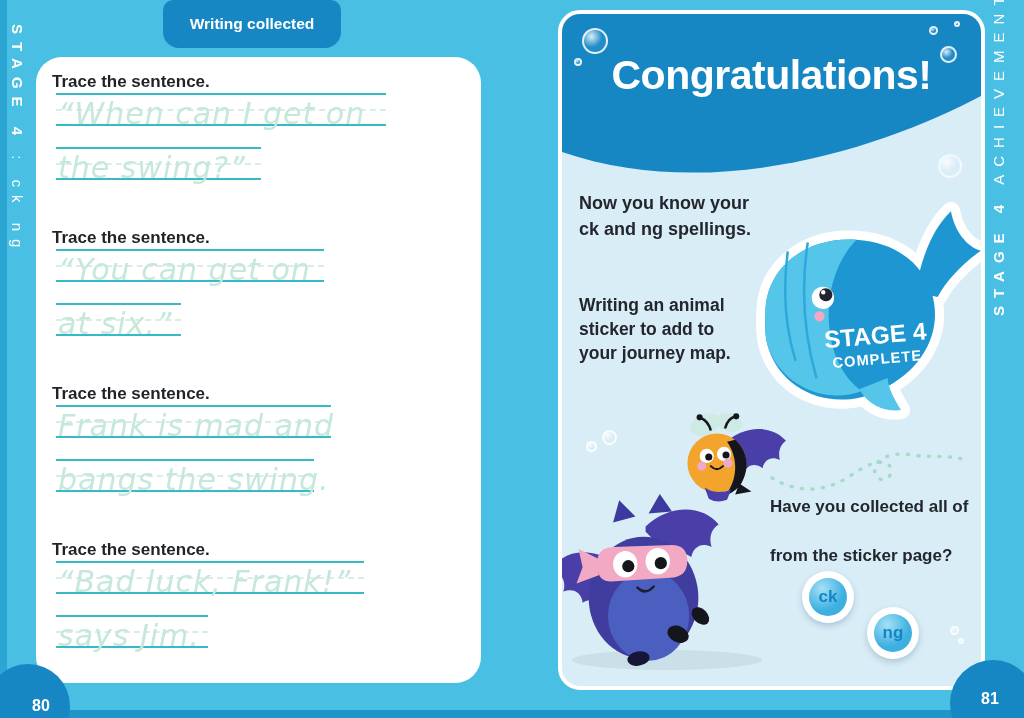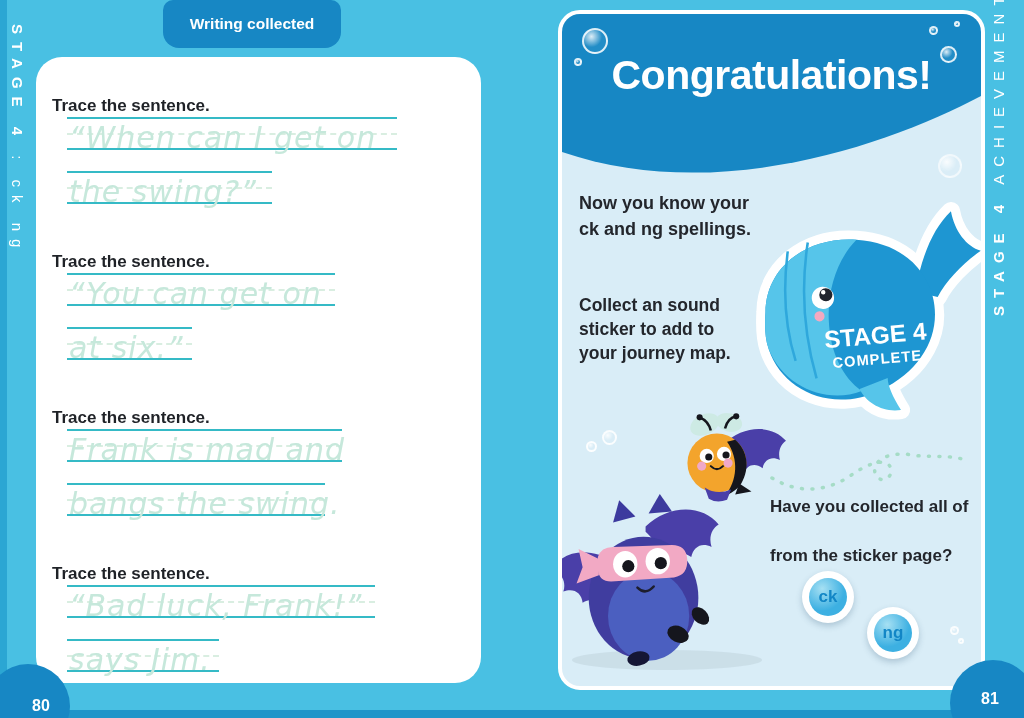--- a/index.html
+++ b/index.html
@@ -23,24 +23,24 @@
   .vlabel-left { left:9px; top:24px; height:620px; }
   .vlabel-right { left:990px; top:16px; height:300px; transform:rotate(180deg); }
 
   
   .left-card { left:36px; top:57px; width:445px; height:626px; background:#fff; border-radius:26px; }
   .tab {
     left:163px; top:0; width:178px; height:48px; background:#1787c4;
     border-radius:10px 10px 16px 16px; display:flex; align-items:center; justify-content:center;
     color:#fff; font-size:15.5px; font-weight:bold;
   }
-  .exercise { position:absolute; left:52px; width:340px; height:118px;margin-top:24px; }
+  .exercise { position:absolute; left:52px; width:340px; height:118px; }
   .ex-label { position:absolute; left:0; top:0; font-size:17px; font-weight:bold; color:#1f2227; }
   .trace-row {
-    position:absolute; left:15px; height:33px;
+    position:absolute; left:4px; height:33px;
     border-top:2px solid #35bac6; border-bottom:2px solid #35bac6;
   }
   .trace-row::after {
     content:""; position:absolute; left:0; right:0; top:14px;
     border-top:2px dashed #d9eee1;
   }
   .trace-text {
     position:absolute; left:2px; bottom:-7px; z-index:2; white-space:nowrap;
     font-family:"DejaVu Sans", sans-serif; font-style:italic;
     font-size:30px; color:#c6e8db; letter-spacing:1px;
@@ -172,21 +172,21 @@
     <div class="bubble" style="left:388px;top:612px;width:9px;height:9px"></div>
     <div class="bubble" style="left:396px;top:624px;width:6px;height:6px"></div>
 
     <div class="abs intro">
       <span>Now you know your</span><br>
       <span style="font-weight:900">ck</span><span> and </span><span style="font-weight:900">ng</span><span> spellings.</span>
     </div>
 
 
     <div class="abs collect">
-      <span>Collect an sound</span><br>
+      <span>Writing an animal</span><br>
       <span>sticker to add to</span><br>
       <span>your journey map.</span>
     </div>
 
     <div class="abs whale-wrap">
       <svg width="264" height="244" viewBox="0 0 260 240">
         <g fill="#fff" stroke="#fff" stroke-width="18" stroke-linejoin="round">
           <path d="M40,115 C42,70 84,42 132,47 C172,51 198,74 205,105 C213,140 194,177 150,196 C102,217 54,193 42,152 C38,139 39,126 40,115 Z"></path>
           <path d="M188,100 C196,64 208,38 226,22 C229,42 240,57 254,62 C237,73 219,90 210,106 Z"></path>
           <path d="M130,194 C136,208 152,218 170,216 C162,202 158,192 158,184 Z"></path>

